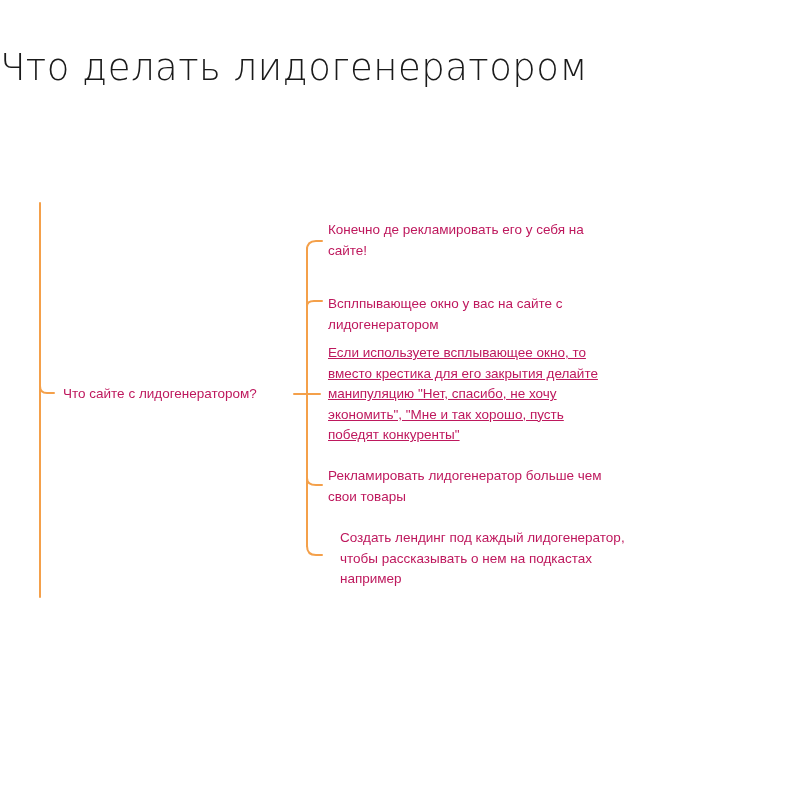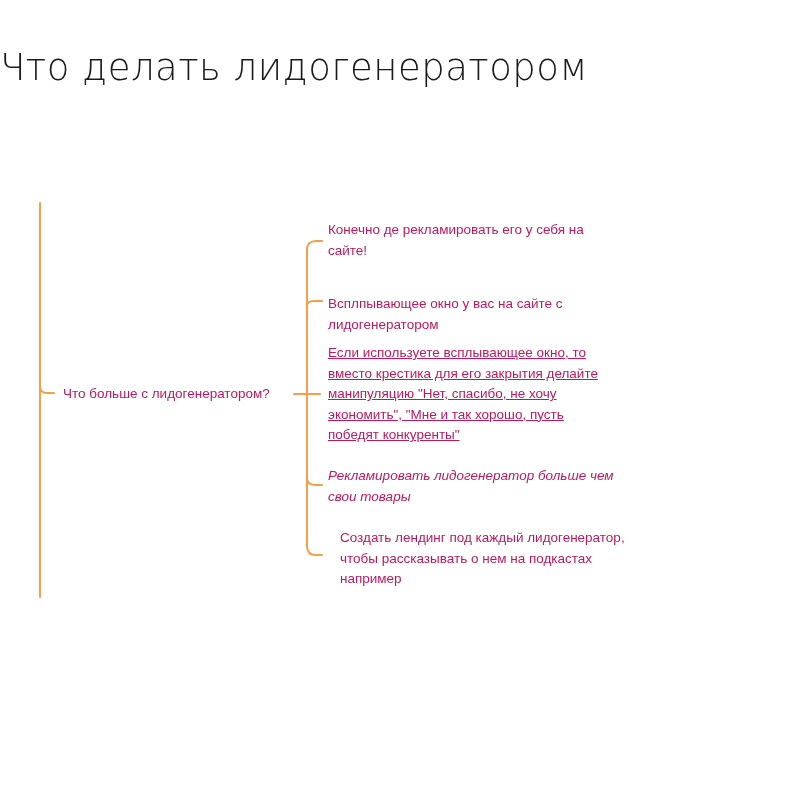--- a/index.html
+++ b/index.html
@@ -64,28 +64,28 @@
     <path d="M307 250 Q307 241 316 241 L322 241"></path>
 
     <path d="M307 306 Q307 301 314 301 L322 301"></path>
 
     <path d="M307 478 Q307 485 316 485 L322 485"></path>
 
     <path d="M307 546 Q307 555 316 555 L322 555"></path>
   </g>
 </svg>
 
-<div class="node-text root-label">Что больше с лидогенератором?</div>
+<div class="node-text root-label">Что сайте с лидогенератором?</div>
 
 <div class="node-text" style="left:328px; top:220px;">Конечно де рекламировать его у себя на
 сайте!</div>
 <div class="node-text" style="left:328px; top:282px;margin-top:12px;">Всплпывающее окно у вас на сайте с
 лидогенератором</div>
 <div class="node-text" style="left:328px; top:343px;text-decoration:underline;">Если используете всплывающее окно, то
 вместо крестика для его закрытия делайте
 манипуляцию "Нет, спасибо, не хочу
 экономить", "Мне и так хорошо, пусть
 победят конкуренты"</div>
-<div class="node-text" style="left:328px; top:466px;font-style:italic;">Рекламировать лидогенератор больше чем
+<div class="node-text" style="left:328px; top:466px;">Рекламировать лидогенератор больше чем
 свои товары</div>
 <div class="node-text" style="left:340px; top:528px;">Создать лендинг под каждый лидогенератор,
 чтобы рассказывать о нем на подкастах
 например</div>
 
 </body></html>

